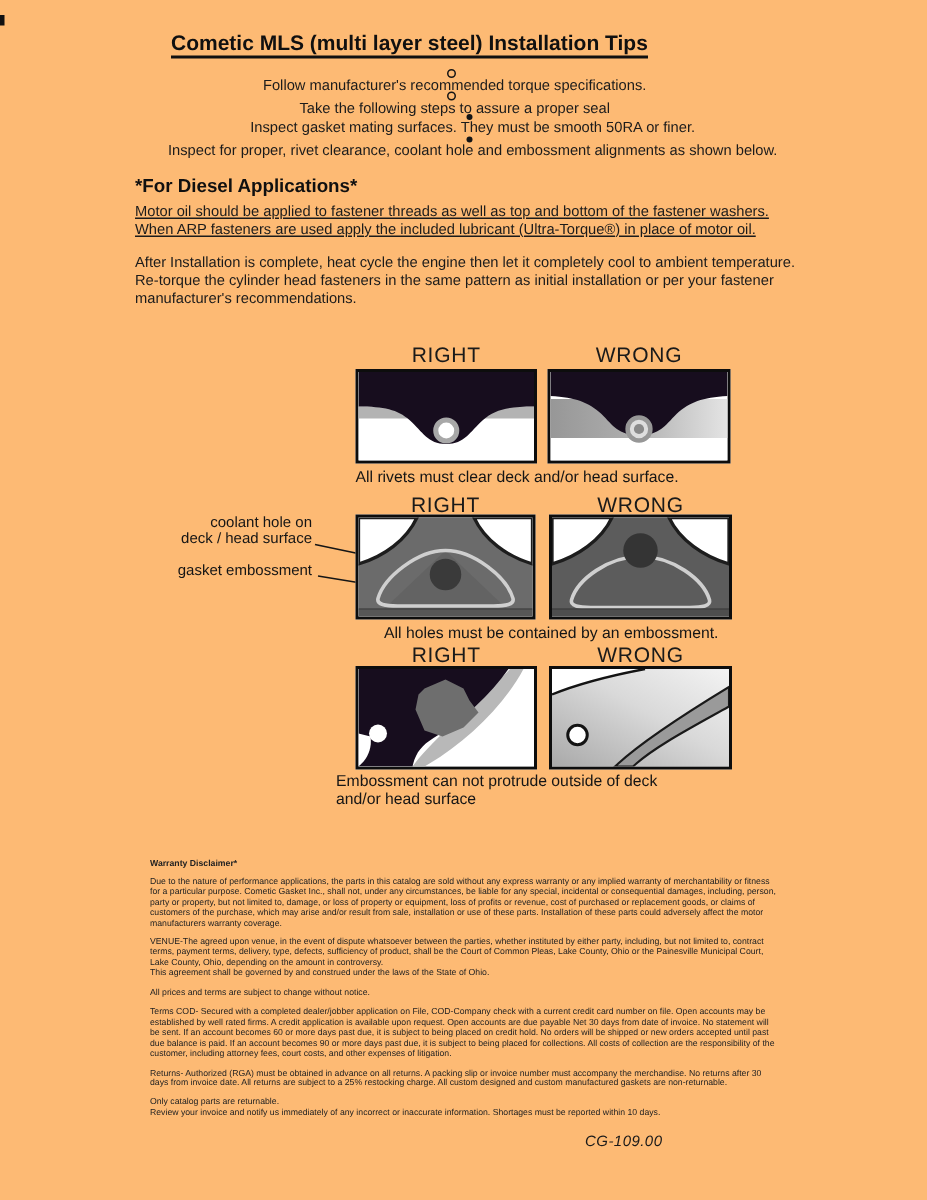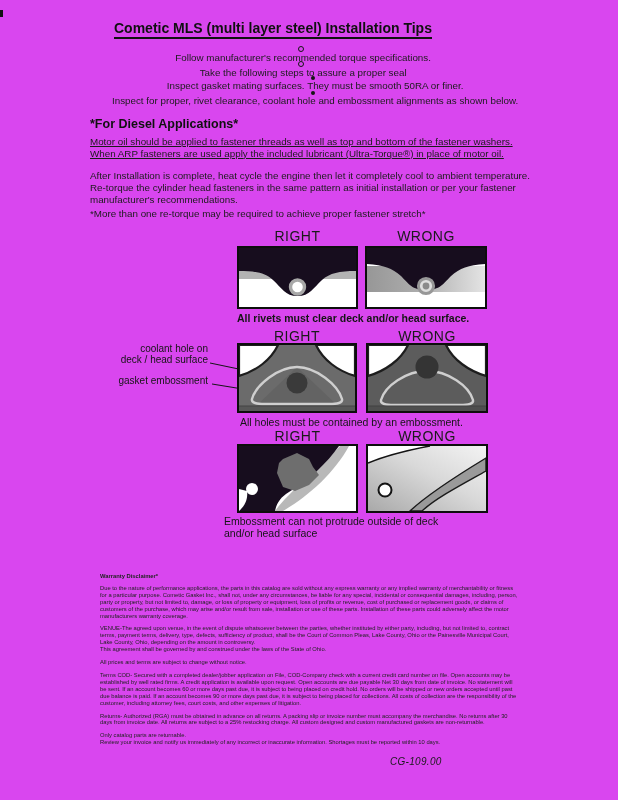--- a/index.html
+++ b/index.html
@@ -1,16 +1,16 @@
 <!DOCTYPE html>
 <html><head>
 <meta charset="utf-8">
 <style>
   html,body{margin:0;padding:0;background:#ffffff;}
-  #page{position:relative;width:618px;height:800px;background:#d946ef;overflow:hidden;
+  #page{position:relative;width:618px;height:800px;background:#fdba74;overflow:hidden;
         font-family:"Liberation Sans","DejaVu Sans",sans-serif;color:#1b1b1b;}
   .abs{position:absolute;}
 
   #reg-mark{left:0;top:10px;width:3px;height:7px;background:#111;}
 
   #doc-title{left:114px;top:20px;font-size:14px;font-weight:bold;color:#101010;
              border-bottom:2px solid #101010;padding-bottom:1px;white-space:nowrap;}
 
   #tips-list{left:88px;top:46px;font-size:9.8px;}
   .tip-row{display:flex;align-items:center;white-space:nowrap;height:15px;flex-direction:column;}
@@ -59,21 +59,20 @@
     </div>
     <div class="tip-row sub">
       <span class="dot"></span>
       <span>Inspect for proper, rivet clearance, coolant hole and embossment alignments as shown below.</span>
     </div>
   </div>
 
   <div class="abs h2" style="left:90px;top:117px;">*For Diesel Applications*</div>
   <div class="abs para" style="left:90px;top:136px;text-decoration:underline;">Motor oil should be applied to fastener threads as well as top and bottom of the fastener washers. When ARP fasteners are used apply the included lubricant (Ultra-Torque®) in place of motor oil.</div>
   <div class="abs para" style="left:90px;top:170px;">After Installation is complete, heat cycle the engine then let it completely cool to ambient temperature. Re-torque the cylinder head fasteners in the same pattern as initial installation or per your fastener manufacturer's recommendations.</div>
-  <div class="abs para" style="left:90px;top:208px;white-space:nowrap;">*More than one re-torque may be required to achieve proper fastener stretch*</div>
 
   <div class="abs dg-label" style="left:237px;top:228px;width:121px;">RIGHT</div>
   <div class="abs dg-label" style="left:365px;top:228px;width:122px;">WRONG</div>
 
   <div class="abs dg-box" style="left:237px;top:246px;width:121px;height:63px;">
     <svg width="117" height="59" viewBox="0 0 117 59">
       <rect x="0" y="0" width="117" height="59" fill="#ffffff"></rect>
       <rect x="0" y="23" width="117" height="8" fill="#b3b3b3"></rect>
       <path d="M0,0 H117 V23 C100,23 91,25 83,32 C74,40 71,48 58.5,48 C46,48 43,40 34,32 C26,25 17,23 0,23 Z" fill="#170d1e"></path>
       <circle cx="58.5" cy="39" r="7" fill="#ffffff" stroke="#a8a8a8" stroke-width="3.4"></circle>
@@ -90,21 +89,21 @@
         </linearGradient>
       </defs>
       <rect x="0" y="0" width="118" height="59" fill="#ffffff"></rect>
       <rect x="0" y="18" width="118" height="26" fill="url(#g-deck)"></rect>
       <path d="M0,0 H118 V16 C101,17 93,20 84,28 C76,36 73,42 59,42 C45,42 42,36 34,28 C25,20 17,17 0,16 Z" fill="#170d1e"></path>
       <circle cx="59" cy="38" r="7.6" fill="#dedede" stroke="#979797" stroke-width="3"></circle>
       <circle cx="59" cy="38" r="3.4" fill="#8a8a8a"></circle>
     </svg>
   </div>
 
-  <div class="abs caption" style="left:237px;top:312px;font-weight:bold;">All rivets must clear deck and/or head surface.</div>
+  <div class="abs caption" style="left:237px;top:312px;">All rivets must clear deck and/or head surface.</div>
 
   <div class="abs dg-label" style="left:237px;top:328px;width:120px;">RIGHT</div>
   <div class="abs dg-label" style="left:366px;top:328px;width:122px;">WRONG</div>
 
   <div class="abs annot" style="left:100px;top:343px;">
     <div>coolant hole on</div>
     <div>deck / head surface</div>
   </div>
   <div class="abs annot" style="left:100px;top:375px;">gasket embossment</div>
 
@@ -131,21 +130,21 @@
       <rect x="0" y="0" width="118" height="66" fill="#5c5c5c"></rect>
       <path d="M0,0 H40 C33,15 17,26 0,31 Z" fill="#ffffff" stroke="#1d1d1d" stroke-width="2.2"></path>
       <path d="M118,0 H78 C85,15 101,26 118,31 Z" fill="#ffffff" stroke="#1d1d1d" stroke-width="2.2"></path>
       <path d="M13,55 C17,41 38,26 59,26 C80,26 101,41 105,55 C106,59 100,60 92,60 H26 C18,60 12,59 13,55 Z" fill="none" stroke="#cfcfcf" stroke-width="2.4"></path>
       <circle cx="59" cy="22" r="11.5" fill="#343434"></circle>
       <rect x="0" y="61" width="118" height="5" fill="#4e4e4e"></rect>
       <line x1="0" y1="61" x2="118" y2="61" stroke="#404040" stroke-width="1"></line>
     </svg>
   </div>
 
-  <div class="abs caption" style="left:240px;top:416px;">All holes must be contained by an embossment.</div>
+  <div class="abs caption" style="left:256px;top:416px;">All holes must be contained by an embossment.</div>
 
   <div class="abs dg-label" style="left:237px;top:428px;width:121px;">RIGHT</div>
   <div class="abs dg-label" style="left:366px;top:428px;width:122px;">WRONG</div>
 
   <div class="abs dg-box" style="left:237px;top:444px;width:121px;height:69px;">
     <svg width="117" height="65" viewBox="0 0 117 65">
       <rect x="0" y="0" width="117" height="65" fill="#ffffff"></rect>
       <path d="M36,65 C50,46 76,26 101,0 L110,0 C96,26 70,50 44,65 Z" fill="#b8b8b8"></path>
       <path d="M0,0 H100 C88,17 70,34 50,46 C42,51 38,56 36,65 L0,65 Z" fill="#170d1e"></path>
       <path d="M0,65 C7,59 9,52 8,45 L0,43 Z" fill="#ffffff"></path>

